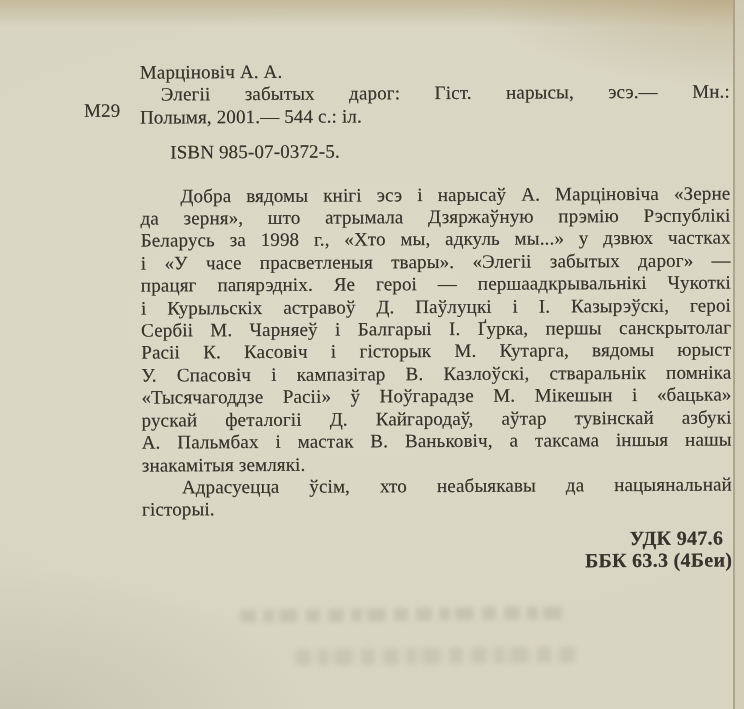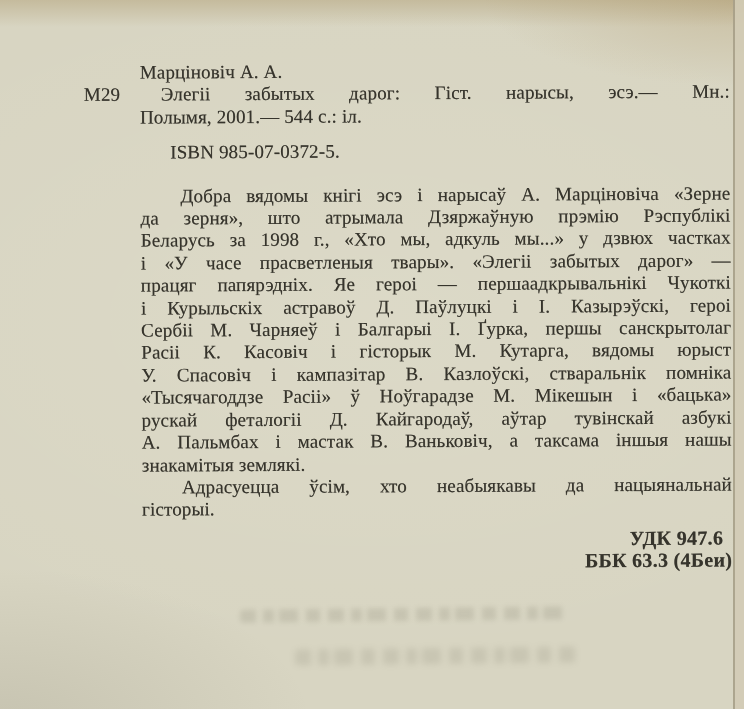--- a/index.html
+++ b/index.html
@@ -35,21 +35,21 @@
   .content{
     position:absolute;left:141px;top:60px;width:590px;
     transform:rotate(-0.3deg);
     font-size:19px;line-height:22.4px;
     letter-spacing:.15px;
     text-shadow:.2px .2px .3px rgba(54,52,44,.55);
   }
   .line{display:block;}
   .just{text-align:justify;text-align-last:justify;}
   .entry-row{position:relative;}
-  .code{position:absolute;left:-56px;top:0;}
+  .code{position:absolute;left:-56px;top:16px;}
   .pad-title{padding-left:21px;}
   .pad-isbn{padding-left:30px;margin-top:13px;}
   .para1{margin-top:21px;}
   .indent{padding-left:40px;}
   .class-block{margin-top:8px;text-align:right;font-weight:700;font-size:20px;letter-spacing:.3px;}
   .udk{padding-right:9px;}
   .ghost{
     position:absolute;height:13px;border-radius:4px;
     filter:blur(2.6px);opacity:.16;
     transform:rotate(-0.6deg);

